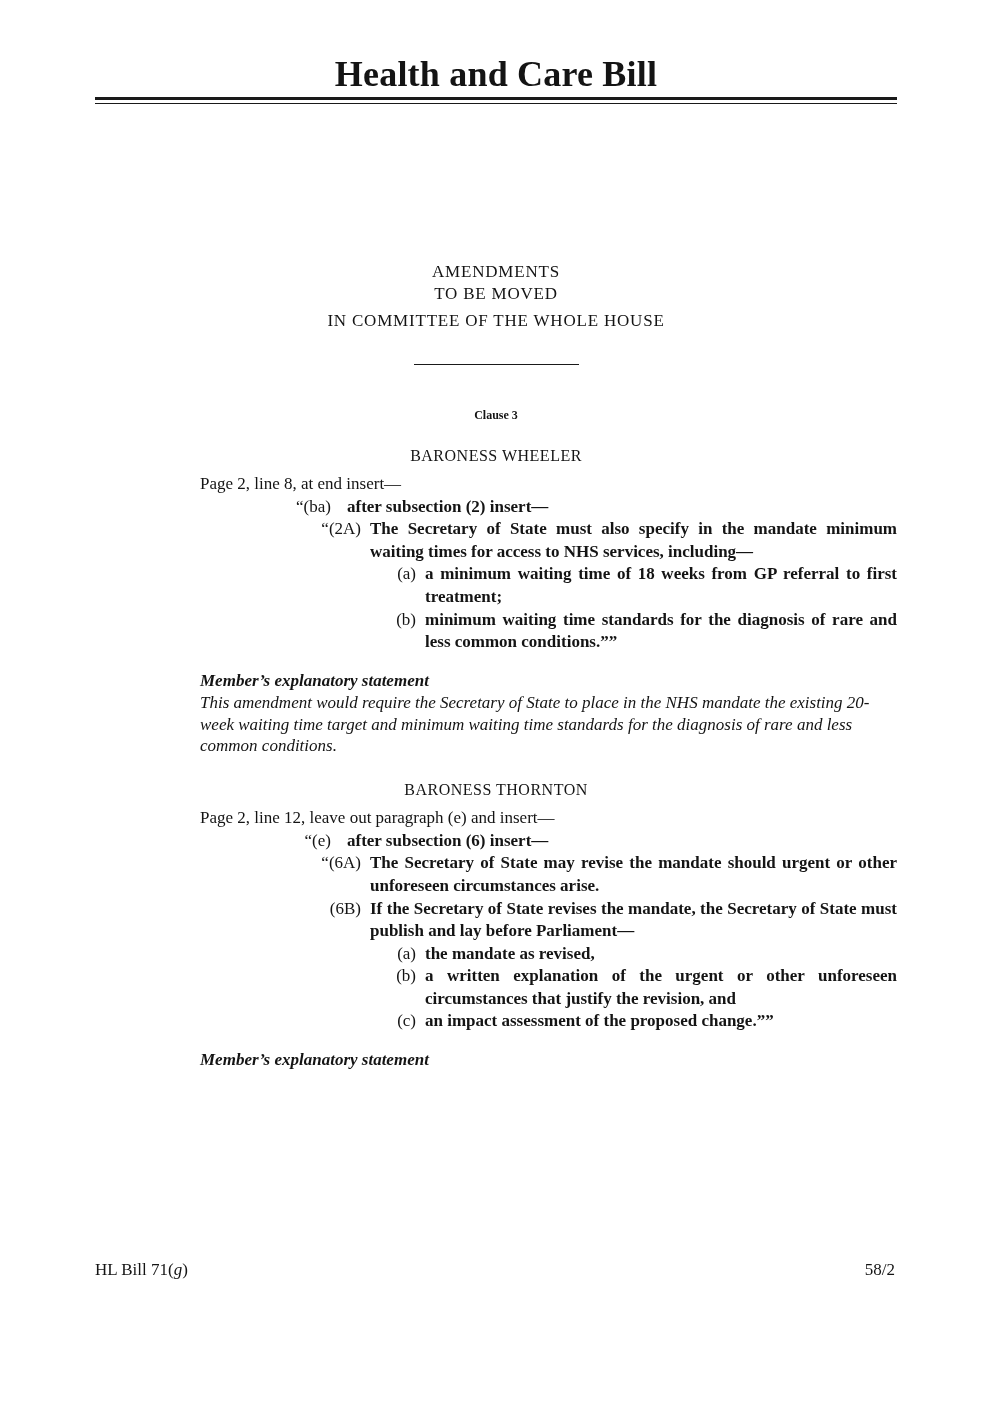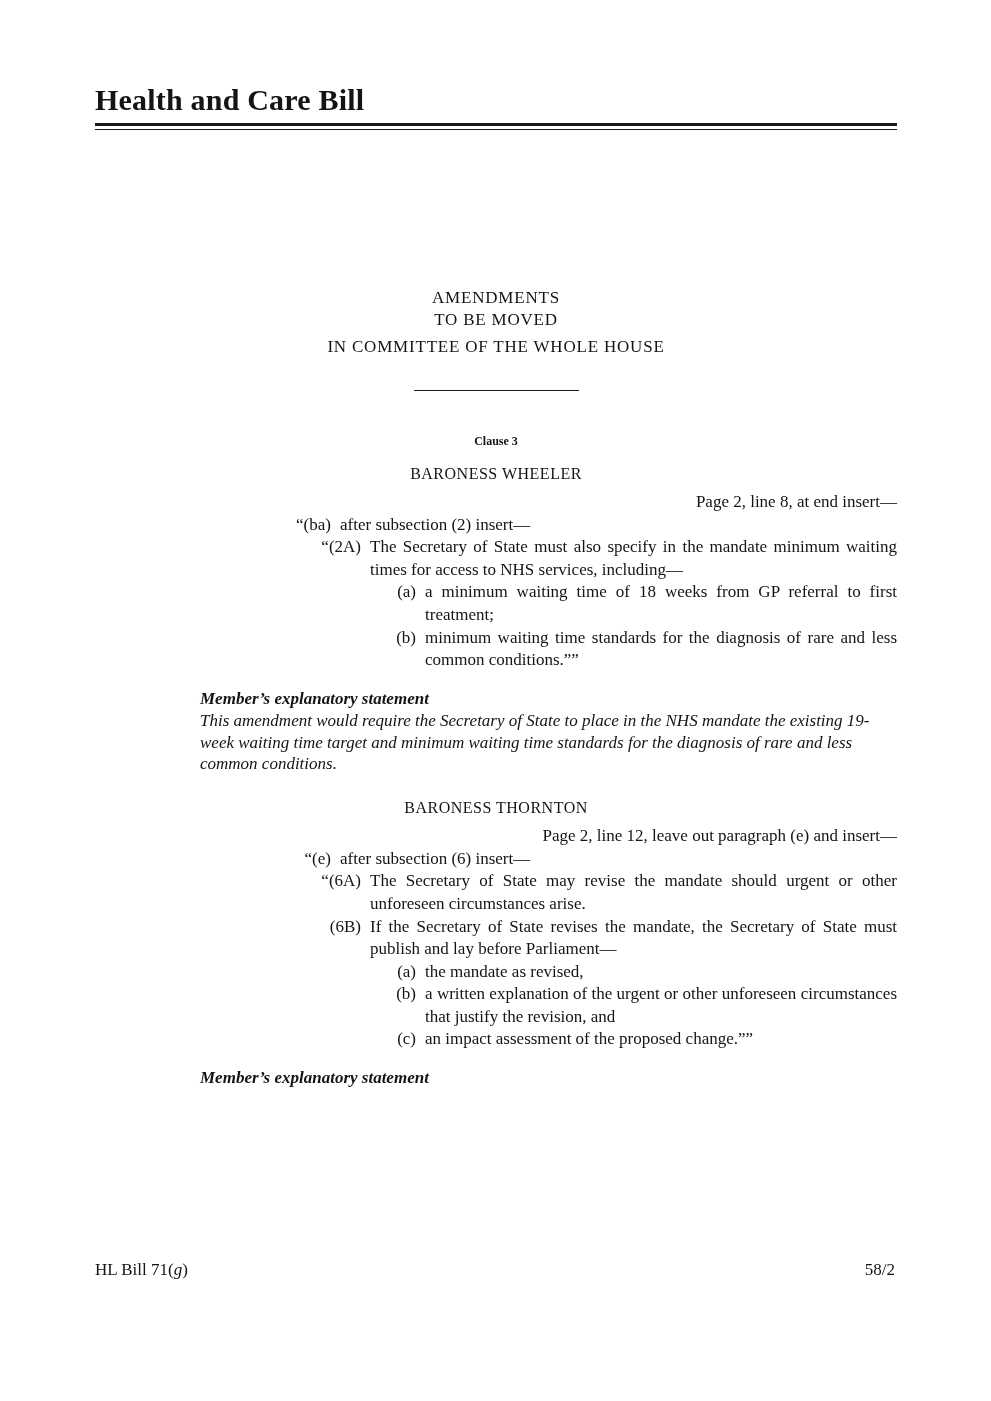--- a/index.html
+++ b/index.html
@@ -10,23 +10,23 @@
     position: relative;
     font-family: "Liberation Serif", serif;
     color: #141414;
     overflow: hidden;
   }
   .content {
     margin-left: 95px;
     margin-right: 94px;
   }
   .doc-title {
-    margin-top: 83px;
-    text-align: left;
-    font-size: 30px;
+    margin-top: 57px;
+    text-align: center;
+    font-size: 36px;
     font-weight: bold;
     letter-spacing: 0.2px;
     line-height: 34px;
   }
   .double-rule {
     margin-top: 6px;
     height: 7px;
     border-top: 3px solid #1a1a1a;
     border-bottom: 1px solid #1a1a1a;
   }
@@ -51,41 +51,42 @@
     font-size: 12px;
     font-weight: bold;
     line-height: 20px;
   }
   .mover {
     text-align: center;
     font-size: 16px;
     letter-spacing: 0.5px;
     line-height: 19px;
   }
-  .mover-1 { margin-top: 13px; }
+  .mover-1 { margin-top: 21px; }
   .mover-2 { margin-top: 23px; }
   .amend-body {
     margin-left: 105px;
     width: 697px;
     font-size: 17px;
     line-height: 22.6px;
   }
-  .instruction { margin-top: 8px; text-align: right; }
+  .instruction { margin-top: 8px; }
   .item { display: flex; }
   .item .label {
     flex: none;
     text-align: right;
     padding-right: 9px;
     white-space: nowrap;
   }
   .item .text {
     flex: 1;
     text-align: justify;
+    font-weight: bold;
   }
-  .lvl1 { padding-left: 75px; }
+  .lvl1 { padding-left: 75px; gap: 7px; }
   .lvl1 .label { width: 65px; }
   .lvl2 { padding-left: 108px; }
   .lvl2 .label { width: 62px; }
   .lvl3 { padding-left: 188px; }
   .lvl3 .label { width: 37px; }
   .expl-head {
     margin-top: 16px;
     font-weight: bold;
     font-style: italic;
     line-height: 22px;
@@ -137,21 +138,21 @@
     <div class="item lvl3">
       <span class="label">(a)</span>
       <span class="text">a minimum waiting time of 18 weeks from GP referral to first treatment;</span>
     </div>
     <div class="item lvl3">
       <span class="label">(b)</span>
       <span class="text">minimum waiting time standards for the diagnosis of rare and less common conditions.””</span>
     </div>
 
     <div class="expl-head">Member’s explanatory statement</div>
-    <div class="expl-text">This amendment would require the Secretary of State to place in the NHS mandate the existing 19-week waiting time target and minimum waiting time standards for the diagnosis of rare and less common conditions.</div>
+    <div class="expl-text">This amendment would require the Secretary of State to place in the NHS mandate the existing 20-week waiting time target and minimum waiting time standards for the diagnosis of rare and less common conditions.</div>
   </div>
 
   <div class="mover mover-2">BARONESS THORNTON</div>
   <div class="amend-body">
     <div class="instruction">Page 2, line 12, leave out paragraph (e) and insert—</div>
 
     <div class="item lvl1">
       <span class="label">“(e)</span>
       <span class="text">after subsection (6) insert—</span>
     </div>

